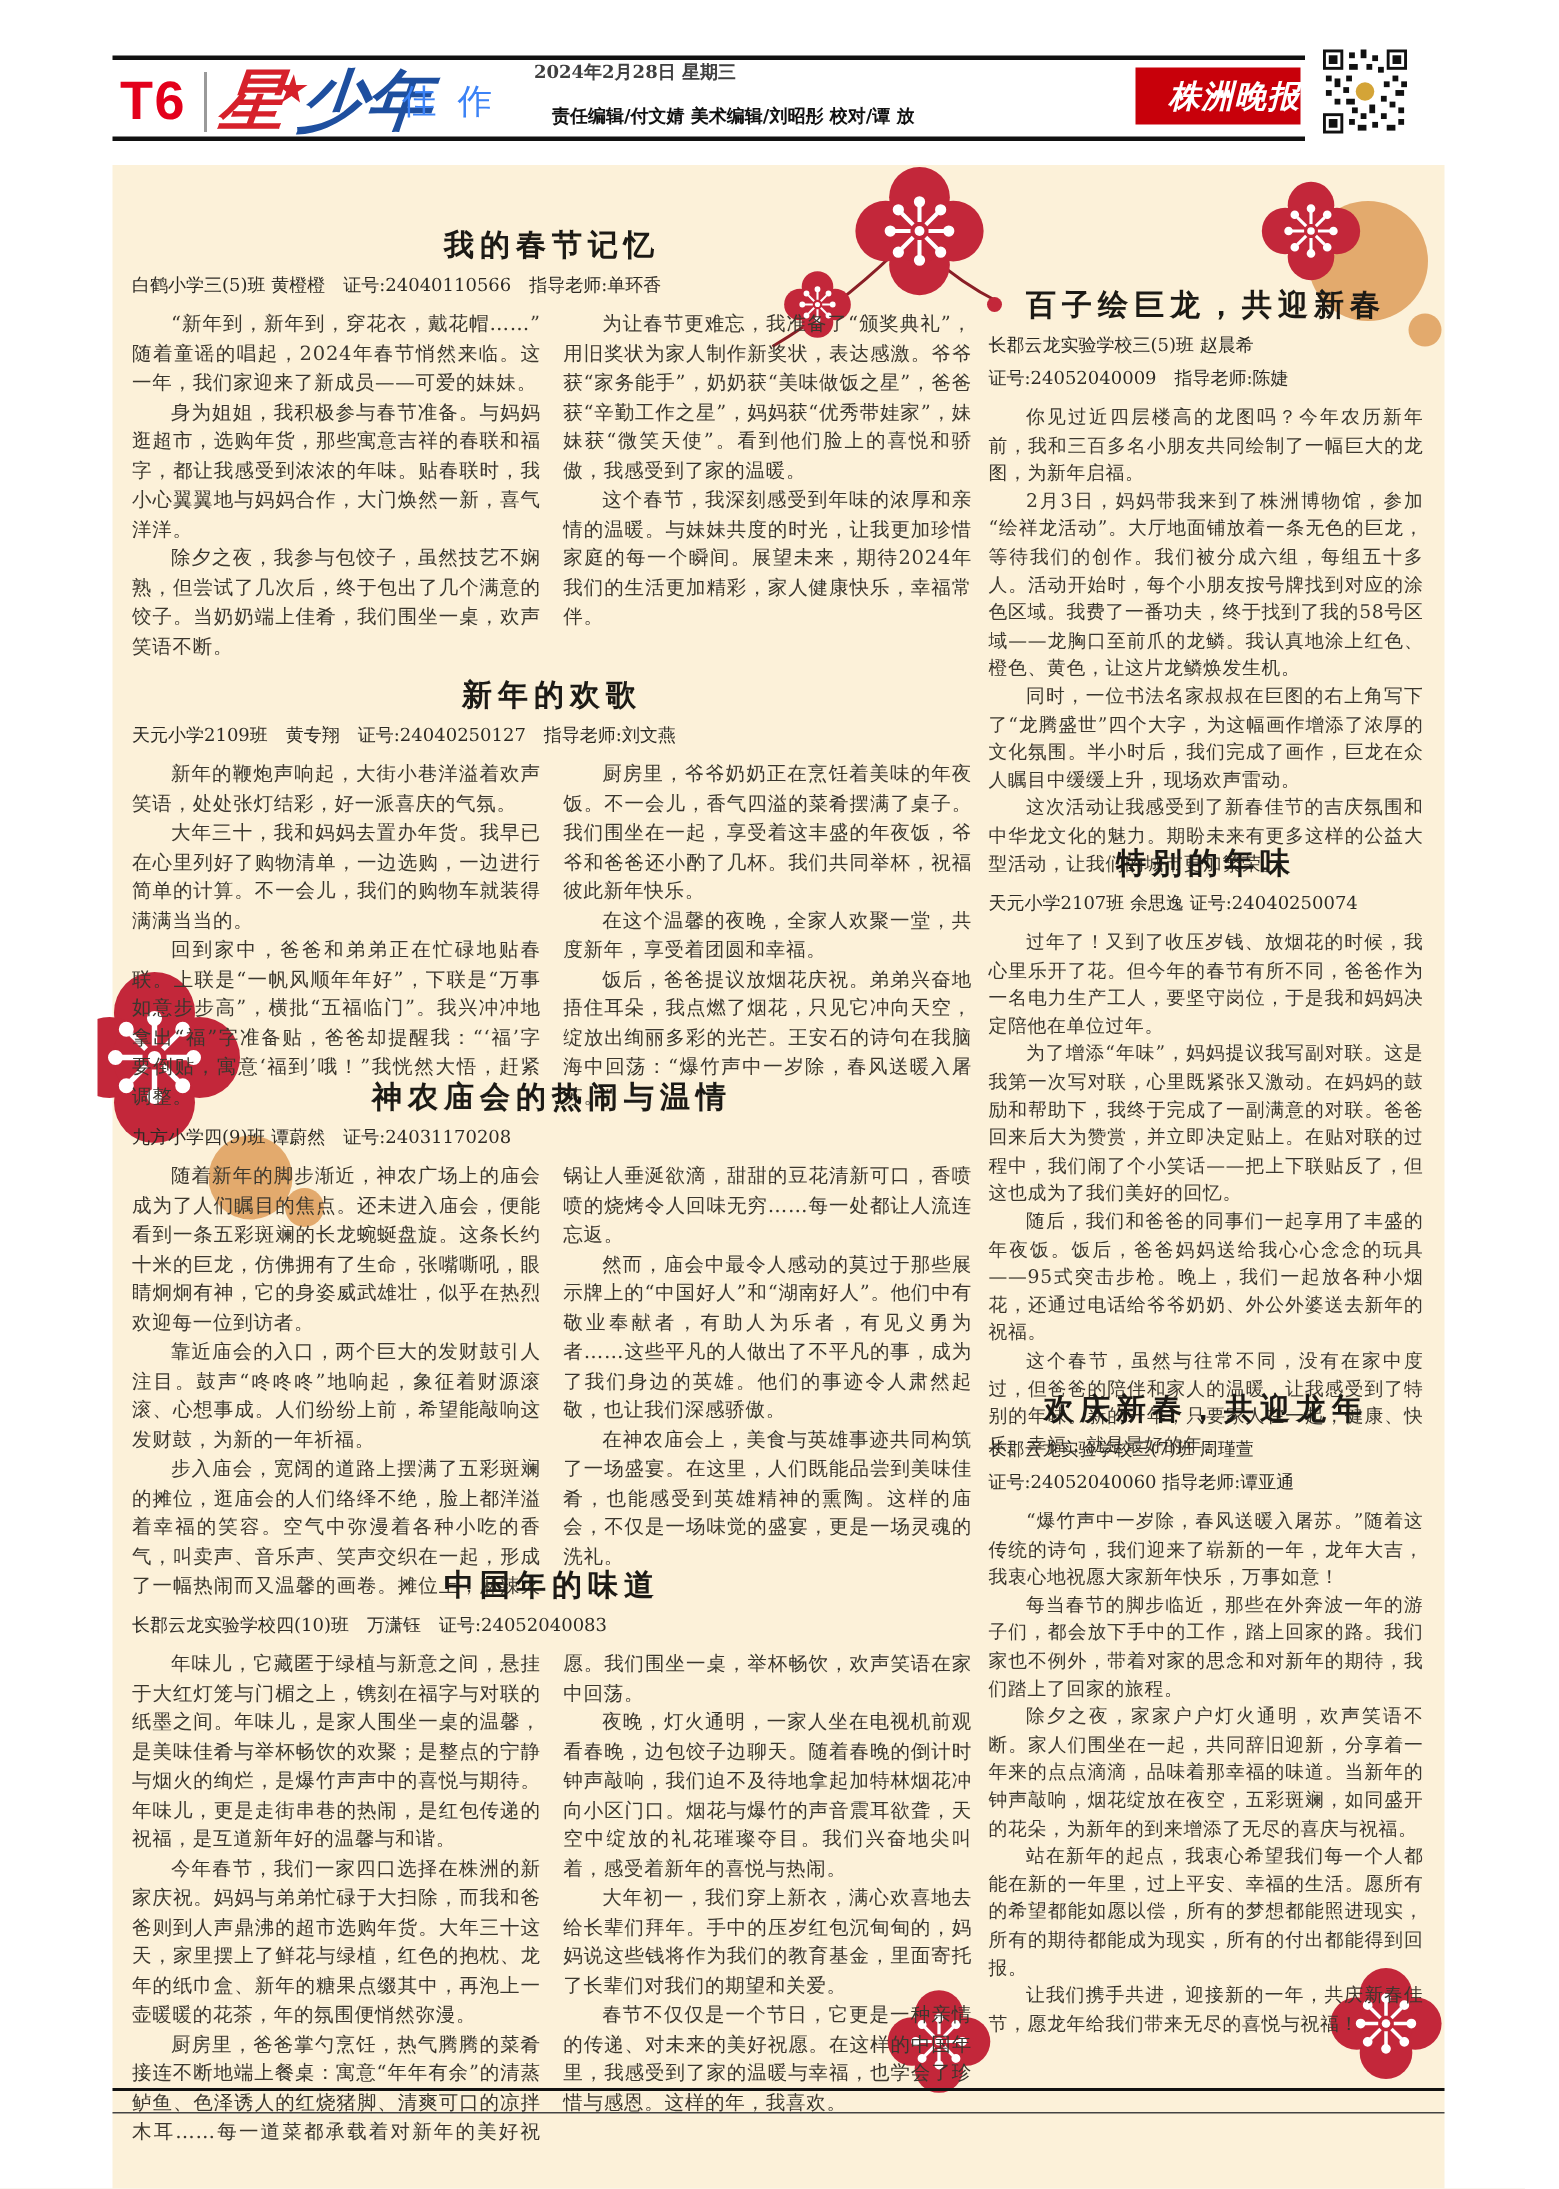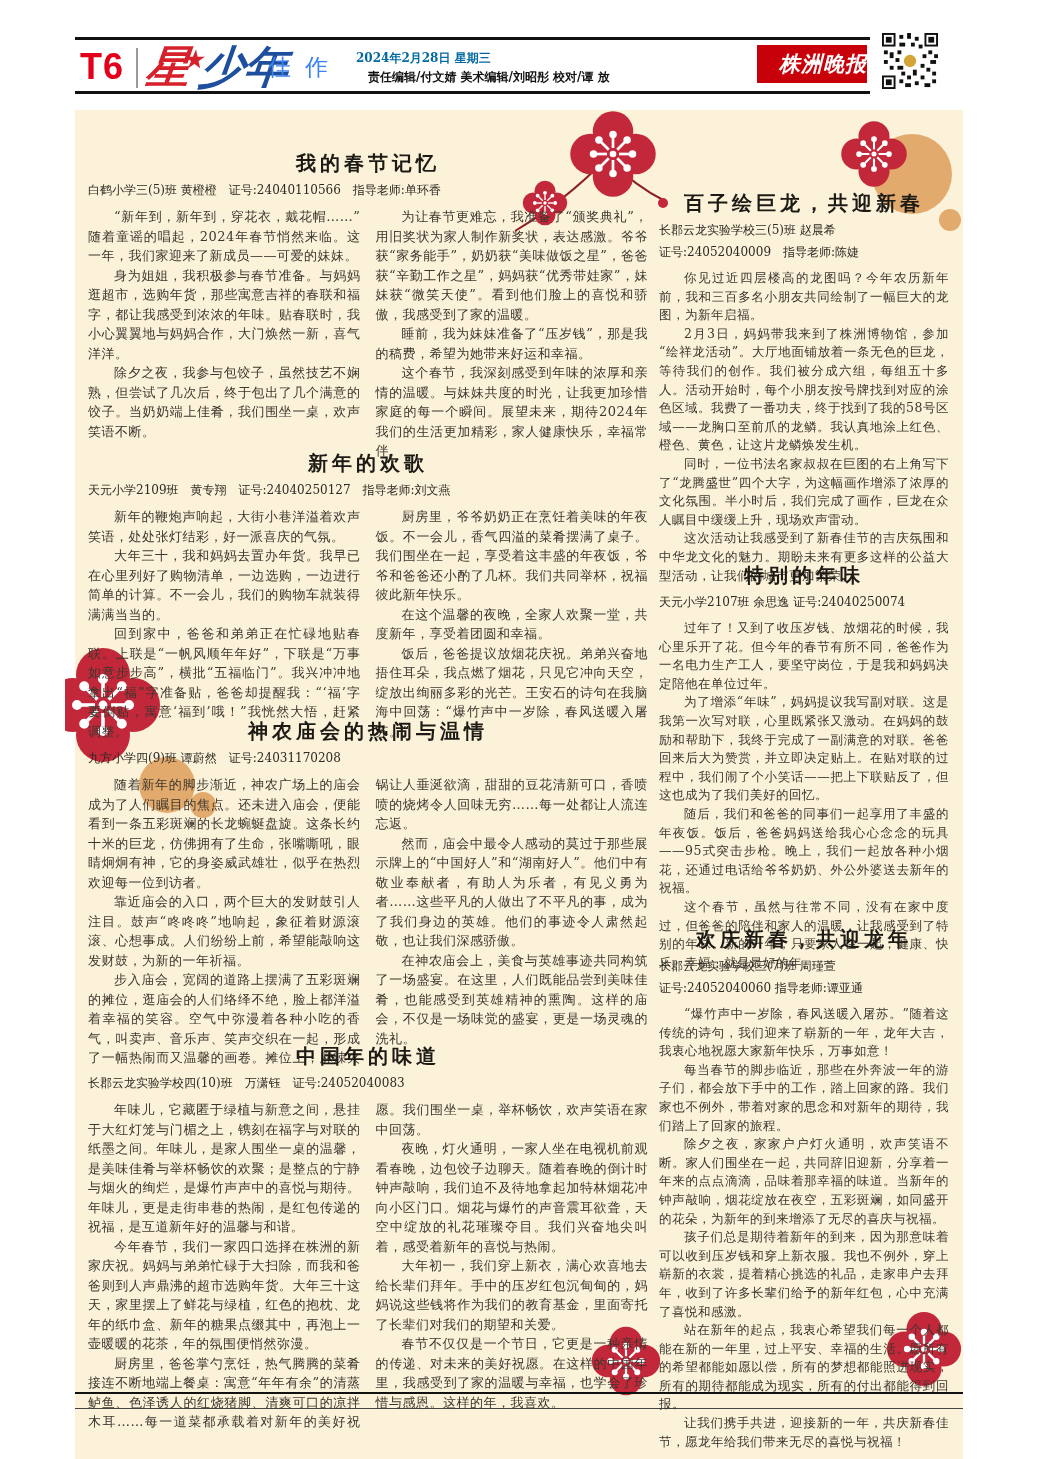--- a/index.html
+++ b/index.html
@@ -11,21 +11,21 @@
   .hdr-pageno { position:absolute; left:80px; top:46px; font-family:"Liberation Sans",sans-serif;
     font-weight:bold; font-size:36px; color:#e3001b; letter-spacing:1px; }
   .hdr-divider { position:absolute; left:136px; top:48px; width:2px; height:40px; background:#9a9a9a; }
   .hdr-logo { position:absolute; left:146px; top:38px; font-weight:bold; font-style:italic;
     font-size:44px; transform:skewX(-6deg); white-space:nowrap; }
   .logo-xing { color:#d6212b; }
   .logo-shaonian { color:#1e4f9f; }
   .logo-star { color:#d6212b; font-size:20px; vertical-align:super; font-style:normal; margin:0 -4px 0 -6px; }
   .hdr-section { position:absolute; left:268px; top:52px; font-size:23px; font-weight:normal;
     color:#3b82f6; letter-spacing:14px; }
-  .hdr-date { position:absolute; left:356px; top:50px; font-size:12px; font-weight:bold; color:#0369a1; }
+  .hdr-date { position:absolute; left:356px; top:40px; font-size:12px; font-weight:bold; color:#404040; }
   .hdr-editors { position:absolute; left:368px; top:69px; font-size:12px; font-weight:bold; color:#111; }
   .masthead { position:absolute; left:757px; top:45px; width:110px; height:38px; background:#c8000a;
     color:#fff; font-weight:bold; font-style:italic; font-size:21px; line-height:38px; text-align:right;
     letter-spacing:1px; }
   .qr { position:absolute; left:882px; top:32px; }
 
   
   .paper { position:absolute; left:75px; top:110px; width:888px; height:1364px; background:#fcf1d9; }
   .decor { position:absolute; pointer-events:none; }
 
@@ -176,21 +176,20 @@
     </svg>
 
     <div class="art art-l" style="top:40px;">
       <h2>我的春节记忆</h2>
       <div class="byline">白鹤小学三(5)班 黄橙橙　证号:24040110566　指导老师:单环香</div>
       <div class="body two-col">
           <p>“新年到，新年到，穿花衣，戴花帽……”随着童谣的唱起，2024年春节悄然来临。这一年，我们家迎来了新成员——可爱的妹妹。</p>
           <p>身为姐姐，我积极参与春节准备。与妈妈逛超市，选购年货，那些寓意吉祥的春联和福字，都让我感受到浓浓的年味。贴春联时，我小心翼翼地与妈妈合作，大门焕然一新，喜气洋洋。</p>
           <p>除夕之夜，我参与包饺子，虽然技艺不娴熟，但尝试了几次后，终于包出了几个满意的饺子。当奶奶端上佳肴，我们围坐一桌，欢声笑语不断。</p>
           <p>为让春节更难忘，我准备了“颁奖典礼”，用旧奖状为家人制作新奖状，表达感激。爷爷获“家务能手”，奶奶获“美味做饭之星”，爸爸获“辛勤工作之星”，妈妈获“优秀带娃家”，妹妹获“微笑天使”。看到他们脸上的喜悦和骄傲，我感受到了家的温暖。</p>
-          <p>睡前，我为妹妹准备了“压岁钱”，那是我的稿费，希望为她带来好运和幸福。</p>
           <p>这个春节，我深刻感受到年味的浓厚和亲情的温暖。与妹妹共度的时光，让我更加珍惜家庭的每一个瞬间。展望未来，期待2024年我们的生活更加精彩，家人健康快乐，幸福常伴。</p>
         </div>
     </div>
 
     <div class="art art-l" style="top:340px;">
       <h2>新年的欢歌</h2>
       <div class="byline">天元小学2109班　黄专翔　证号:24040250127　指导老师:刘文燕</div>
       <div class="body two-col">
           <p>新年的鞭炮声响起，大街小巷洋溢着欢声笑语，处处张灯结彩，好一派喜庆的气氛。</p>
           <p>大年三十，我和妈妈去置办年货。我早已在心里列好了购物清单，一边选购，一边进行简单的计算。不一会儿，我们的购物车就装得满满当当的。</p>
@@ -250,21 +249,20 @@
     </div>
 
     <div class="art art-r" style="top:816px;">
       <h2>欢庆新春，共迎龙年</h2>
       <div class="byline">长郡云龙实验学校三(7)班 周瑾萱</div>
       <div class="byline">证号:24052040060 指导老师:谭亚通</div>
       <div class="body">
           <p>“爆竹声中一岁除，春风送暖入屠苏。”随着这传统的诗句，我们迎来了崭新的一年，龙年大吉，我衷心地祝愿大家新年快乐，万事如意！</p>
           <p>每当春节的脚步临近，那些在外奔波一年的游子们，都会放下手中的工作，踏上回家的路。我们家也不例外，带着对家的思念和对新年的期待，我们踏上了回家的旅程。</p>
           <p>除夕之夜，家家户户灯火通明，欢声笑语不断。家人们围坐在一起，共同辞旧迎新，分享着一年来的点点滴滴，品味着那幸福的味道。当新年的钟声敲响，烟花绽放在夜空，五彩斑斓，如同盛开的花朵，为新年的到来增添了无尽的喜庆与祝福。</p>
-          <p>孩子们总是期待着新年的到来，因为那意味着可以收到压岁钱和穿上新衣服。我也不例外，穿上崭新的衣裳，提着精心挑选的礼品，走家串户去拜年，收到了许多长辈们给予的新年红包，心中充满了喜悦和感激。</p>
           <p>站在新年的起点，我衷心希望我们每一个人都能在新的一年里，过上平安、幸福的生活。愿所有的希望都能如愿以偿，所有的梦想都能照进现实，所有的期待都能成为现实，所有的付出都能得到回报。</p>
           <p>让我们携手共进，迎接新的一年，共庆新春佳节，愿龙年给我们带来无尽的喜悦与祝福！</p>
         </div>
     </div>
 
   </div>
 
   <div class="rule bottom-rule-thick"></div>
   <div class="bottom-rule-thin" style="position:absolute;"></div>
 

